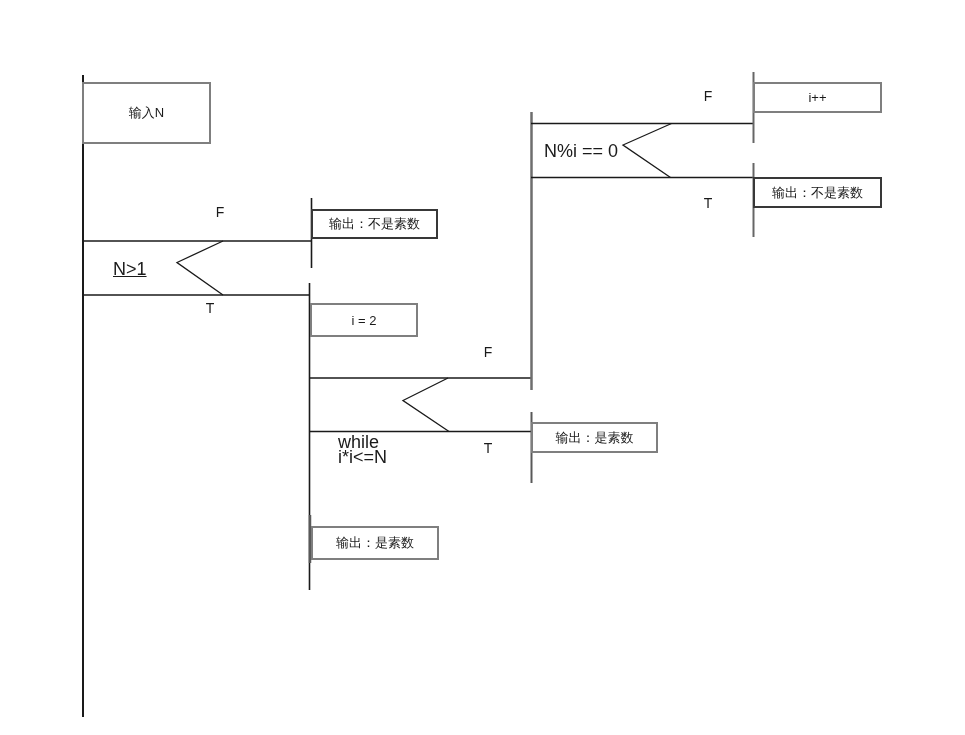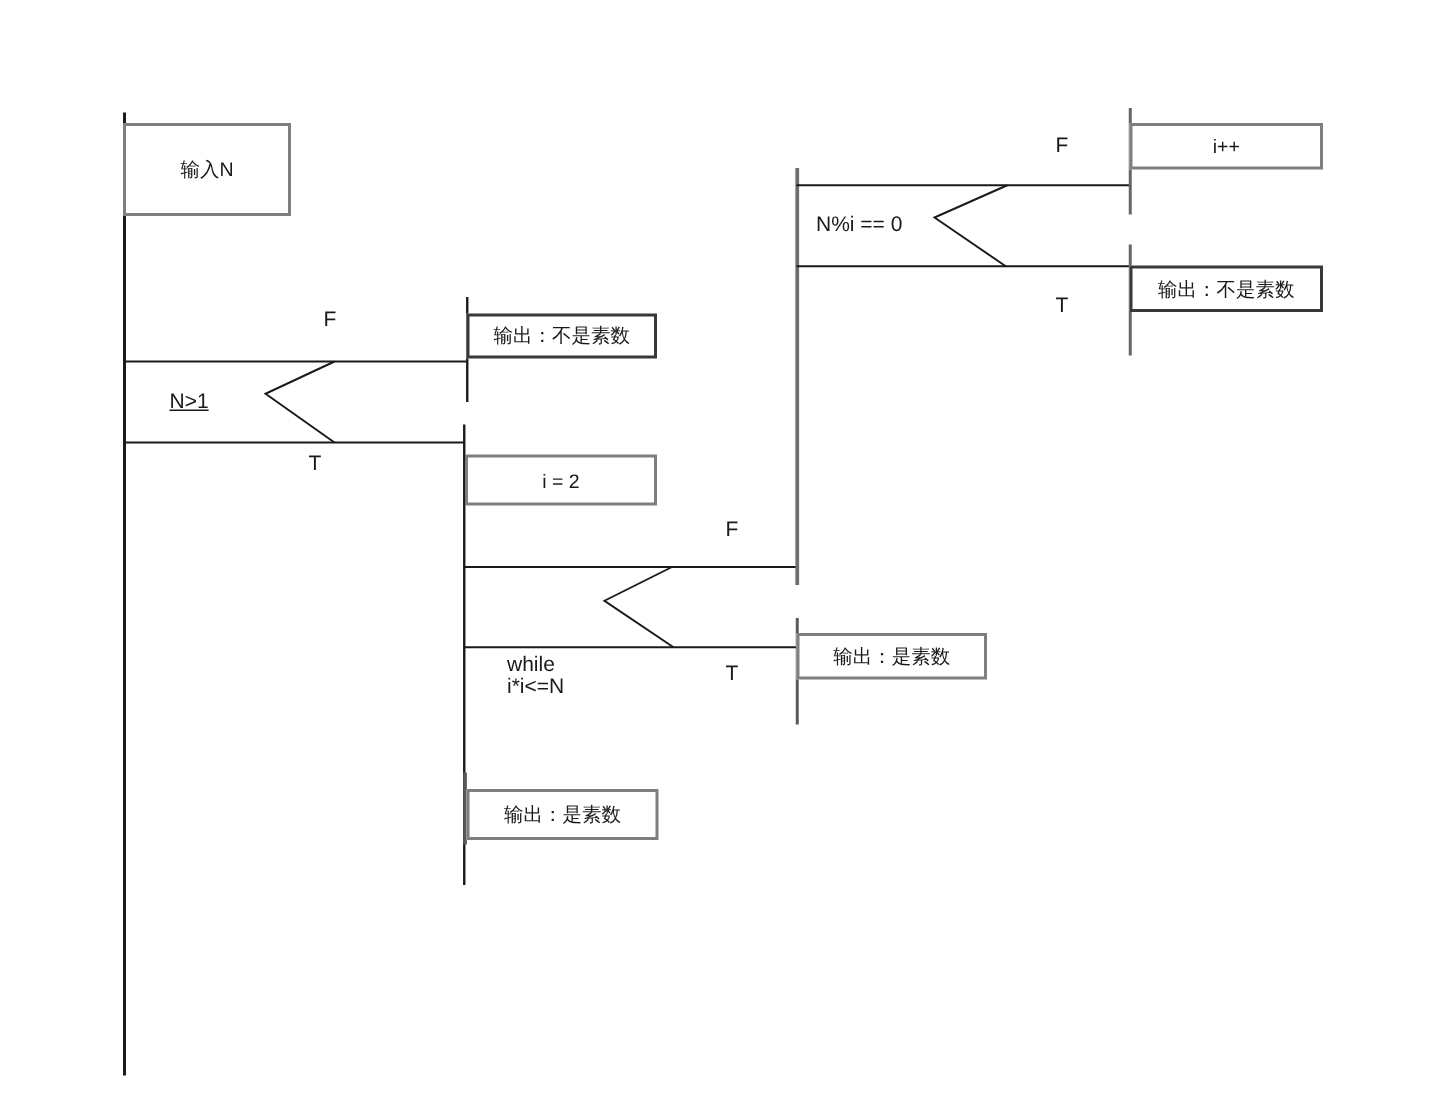--- a/index.html
+++ b/index.html
@@ -16,21 +16,21 @@
     display:flex;align-items:center;justify-content:center;
     background:#ffffff;
     font-size:13px;color:#1a1a1a;
     box-sizing:border-box;
     white-space:nowrap;
   }
   .box.gray{border:2px solid #7f7f7f;}
   .box.dark{border:2px solid #383838;}
   .lbl{
     position:absolute;
-    font-size:14px;color:#1a1a1a;
+    font-size:18px;color:#1a1a1a;
     white-space:nowrap;
   }
   .lbl.tf{width:20px;text-align:center;font-size:14px;}
   .cond2{line-height:15px;}
 </style>
 </head>
 <body>
 
 <div id="canvas">
 
@@ -56,29 +56,29 @@
     <line x1="531.5" y1="412" x2="531.5" y2="483" stroke="#595959" stroke-width="2"></line>
 
     <line x1="531" y1="123.5" x2="753" y2="123.5" stroke="#1a1a1a" stroke-width="1.3"></line>
     <line x1="531" y1="177.5" x2="753" y2="177.5" stroke="#1a1a1a" stroke-width="1.3"></line>
     <polyline points="671.5,123.5 623,145 670.5,177.5" fill="none" stroke="#1a1a1a" stroke-width="1.3"></polyline>
 
     <line x1="753.5" y1="72" x2="753.5" y2="143" stroke="#666666" stroke-width="2"></line>
     <line x1="753.5" y1="163" x2="753.5" y2="237" stroke="#666666" stroke-width="2"></line>
   </svg>
 
-  <div class="box gray" style="left:82px;top:82px;width:112px;height:62px;">
+  <div class="box gray" style="left:82px;top:82px;width:129px;height:62px;">
     <span>输入N</span>
   </div>
 
   <div class="box dark" style="left:311px;top:209px;width:127px;height:30px;">
     <span>输出：不是素数</span>
   </div>
 
-  <div class="box gray" style="left:310px;top:303px;width:128px;height:34px;">
+  <div class="box gray" style="left:310px;top:303px;width:108px;height:34px;">
     <span>i = 2</span>
   </div>
 
   <div class="box gray" style="left:531px;top:422px;width:127px;height:31px;">
     <span>输出：是素数</span>
   </div>
 
   <div class="box gray" style="left:311px;top:526px;width:128px;height:34px;">
     <span>输出：是素数</span>
   </div>

